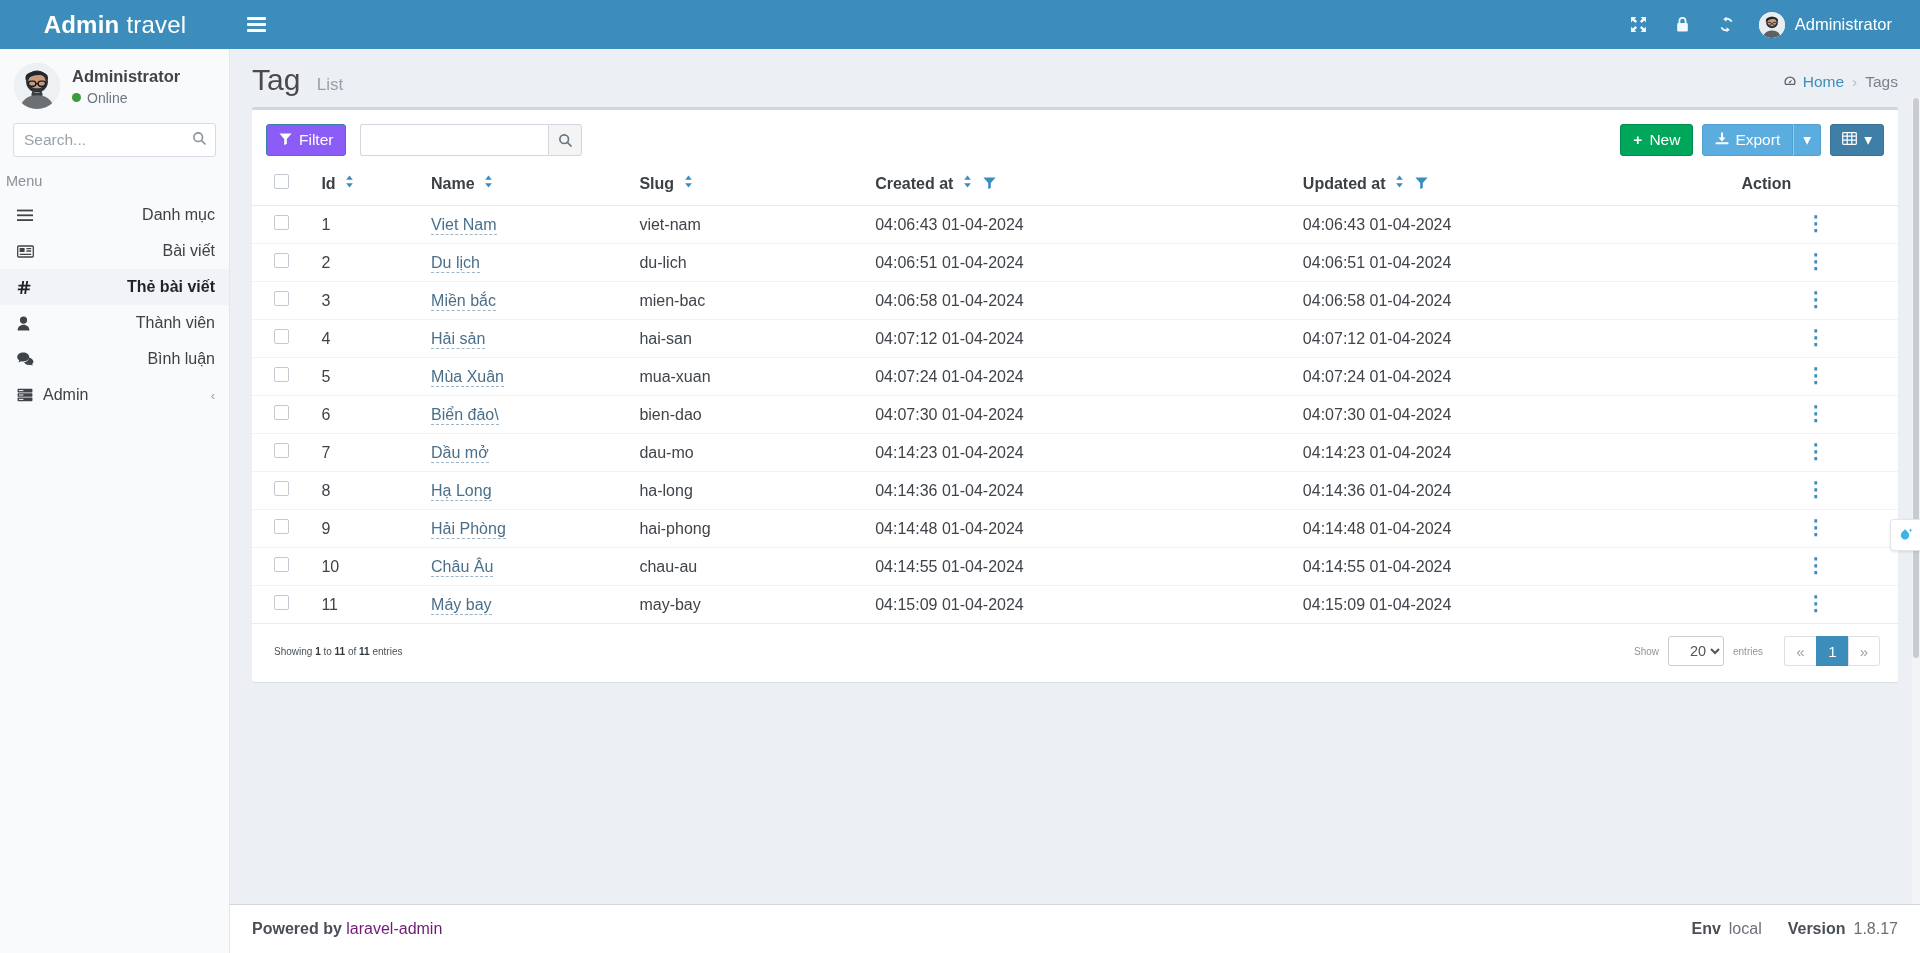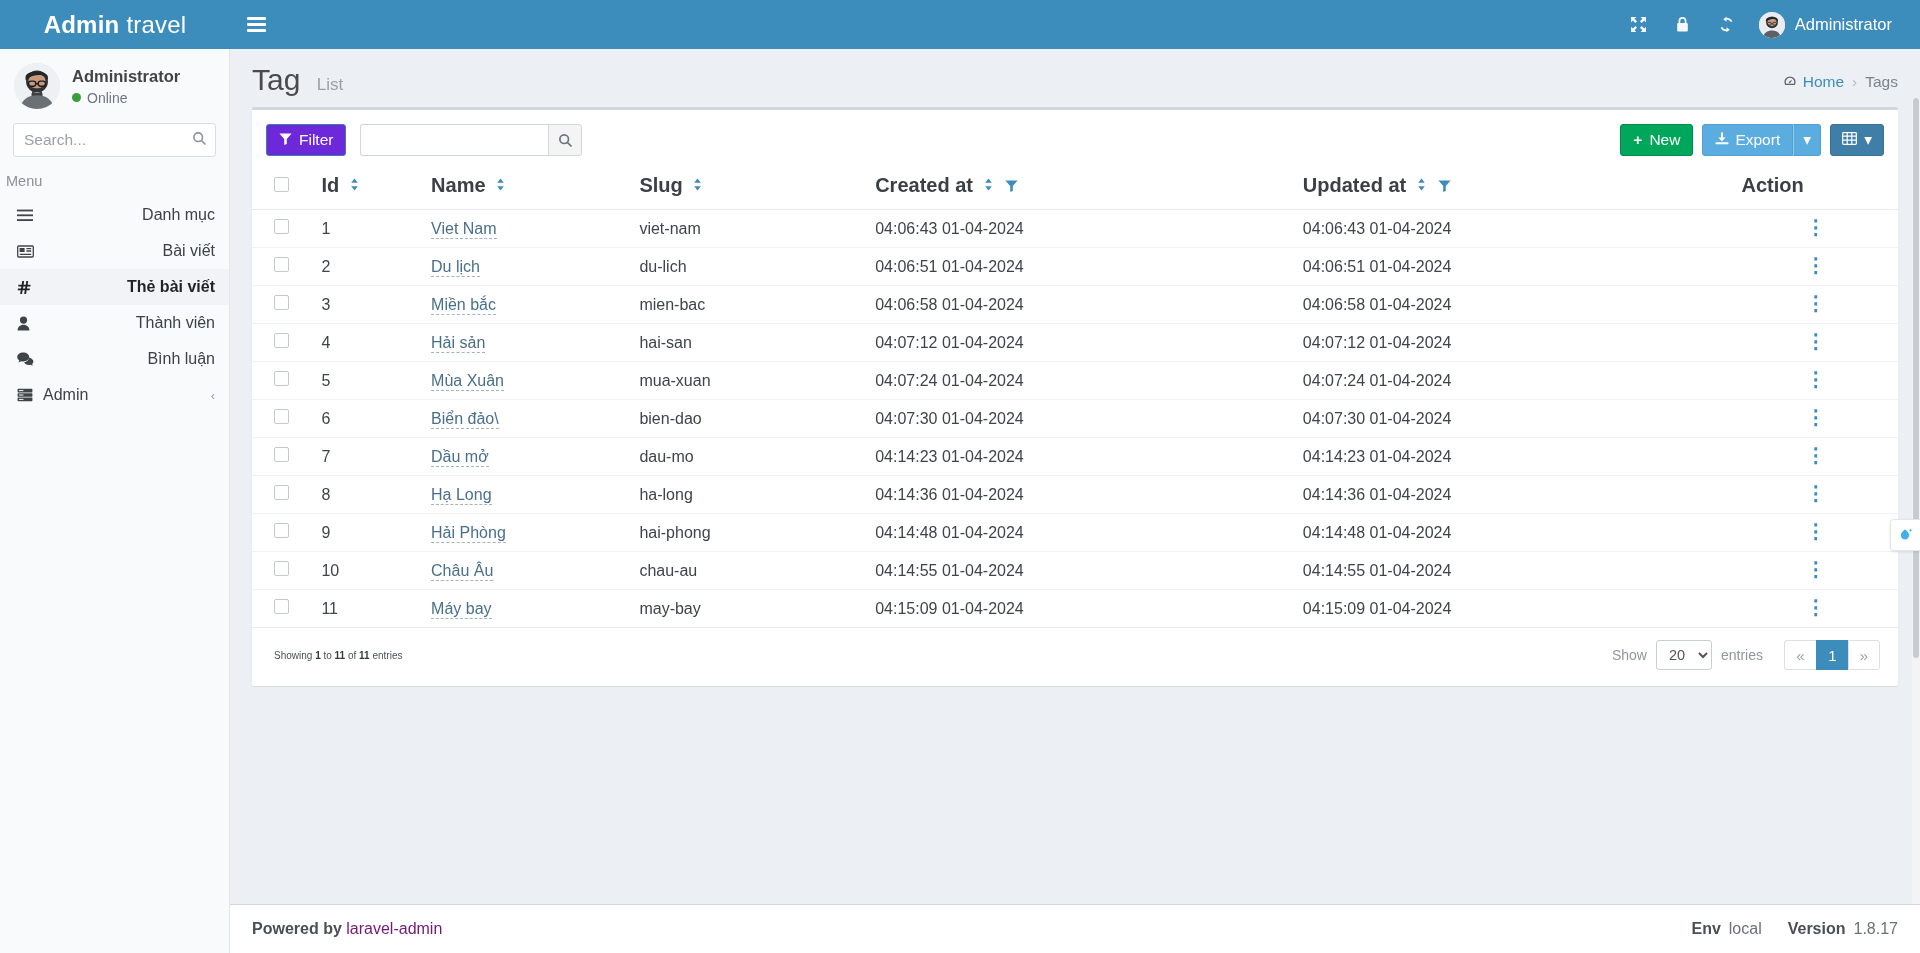--- a/index.html
+++ b/index.html
@@ -186,21 +186,21 @@
   .toolbar-left { display: flex; align-items: center; }
   .btn {
     display: inline-flex; align-items: center; justify-content: center;
     height: 32px; padding: 0 12px;
     border-radius: 3px; border: 1px solid transparent;
     font-size: 15.5px; cursor: pointer;
     font-family: inherit;
     white-space: nowrap;
   }
   .btn-filter {
-    background: #6d28d9; border-color: #367fa9; color: #fff;
+    background: #8b5cf6; border-color: #367fa9; color: #fff;
     font-weight: normal;
   }
   .btn-filter .fi { margin-right: 7px; }
   .search-group {
     display: flex; margin-left: 14px;
   }
   .search-group input {
     width: 188px; height: 32px;
     border: 1px solid #d2d6de; border-right: none;
     border-radius: 3px 0 0 3px;
@@ -245,21 +245,21 @@
     width: 100%;
     border-collapse: collapse;
     font-size: 16px;
   }
   table.data thead th {
     text-align: left;
     font-weight: bold;
     color: #3b4045;
     padding: 10px 8px 12px 8px;
     border-bottom: 1px solid #e7eaee;
-    font-size: 20px;
+    font-size: 16px;
     white-space: nowrap;
   }
   table.data tbody td {
     padding: 9px 8px;
     border-bottom: 1px solid #f0f2f4;
     color: #3f444a;
     vertical-align: middle;
   }
   table.data tbody tr:last-child td { border-bottom: 1px solid #e9ecef; }
   .col-check { width: 56px; padding-left: 22px !important; }
@@ -297,27 +297,27 @@
   }
 
   
   .box-footer {
     display: flex; align-items: center; justify-content: space-between;
     padding: 12px 18px 10px 22px;
   }
   .showing { font-size: 10px; color: #4b5157; }
   .showing b { font-weight: bold; color: #33383d; }
   .pager { display: flex; align-items: center; }
-  .pager .lbl { font-size: 14px; color: #8f969d; margin: 0 9px; }
+  .pager .lbl { font-size: 10px; color: #8f969d; margin: 0 9px; }
   .length-select {
     height: 30px; width: 56px;
     border: 1px solid #c9ced4; border-radius: 3px;
     background: #fff; color: #555;
     font-family: inherit; font-size: 14.5px;
-    padding-left: 8px;
+    padding-left: 17px;
   }
   .pagination { display: flex; margin-left: 12px; }
   .pagination .pg {
     min-width: 32px; height: 30px;
     display: flex; align-items: center; justify-content: center;
     border: 1px solid #dcdfe3;
     border-right: none;
     background: #fff; color: #9aa1a8;
     font-size: 15px; cursor: pointer;
   }

